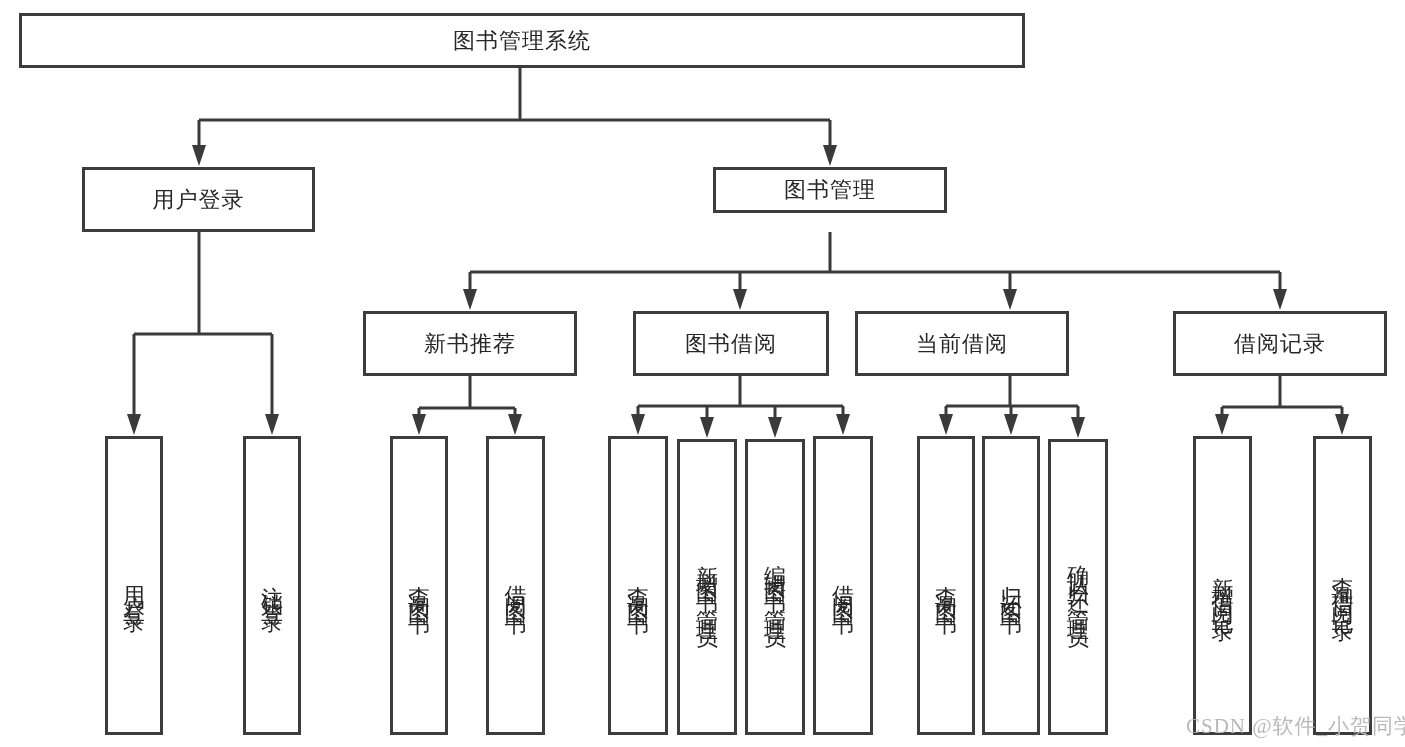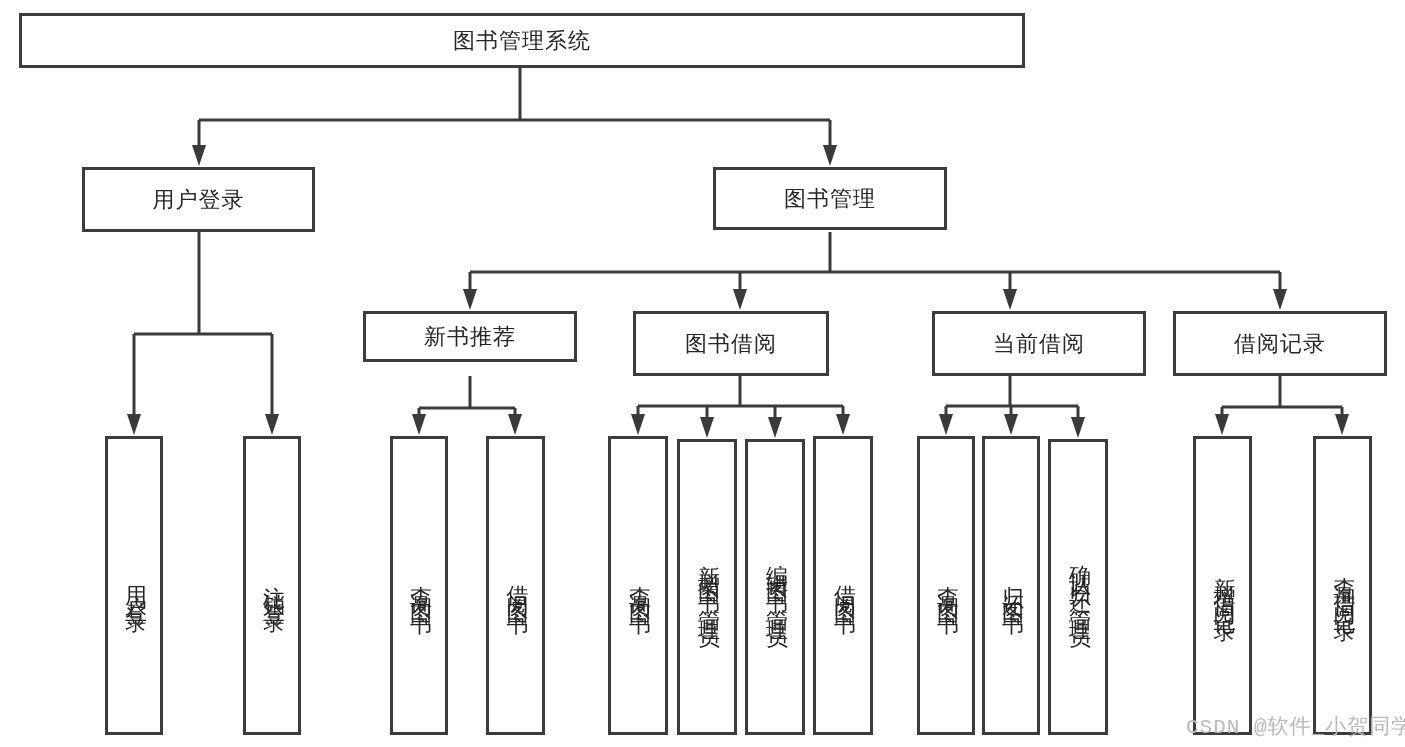--- a/index.html
+++ b/index.html
@@ -1,19 +1,19 @@
 <!DOCTYPE html>
 <html style="--line: #3a3a3a; --box-border: #3c3c3c; --text: #262626; --watermark: #b9b9b9; --background: #ffffff;"><head>
 <meta charset="utf-8">
 <style>
   html,body{margin:0;padding:0;background:#fff;}
   .stage{
     position:relative;width:1405px;height:747px;overflow:hidden;
     background:var(--background,#ffffff);
-    font-family:Liberation Mono, monospace;
+    font-family:Liberation Serif, serif;
   }
   .wires{position:absolute;left:0;top:0;}
   .edge{stroke:var(--line,#3a3a3a);stroke-width:3;fill:none;}
   .arrow{fill:var(--line,#3a3a3a);stroke:none;}
   .box{
     position:absolute;box-sizing:border-box;
     border:3px solid var(--box-border,#3c3c3c);
     background:#ffffff;color:var(--text,#262626);
     display:flex;align-items:center;justify-content:center;
     white-space:nowrap;
@@ -73,25 +73,25 @@
     <g>
       <path class="edge" d="M1280,376 V407 M1222,407 H1342 M1222,407 V425 M1342,407 V425"></path>
       <polygon class="arrow" points="1215,414 1229,414 1222,435"></polygon>
       <polygon class="arrow" points="1335,414 1349,414 1342,435"></polygon>
     </g>
   </svg>
 
   <div class="box hbox" style="left:19px;top:13px;width:1006px;height:55px">图书管理系统</div>
 
   <div class="box hbox" style="left:82px;top:167px;width:233px;height:65px">用户登录</div>
-  <div class="box hbox" style="left:713px;top:167px;width:234px;height:63px">图书管理</div>
+  <div class="box hbox" style="left:713px;top:167px;width:234px;height:46px">图书管理</div>
 
-  <div class="box hbox" style="left:363px;top:311px;width:214px;height:51px">新书推荐</div>
+  <div class="box hbox" style="left:363px;top:311px;width:214px;height:65px">新书推荐</div>
   <div class="box hbox" style="left:633px;top:311px;width:196px;height:65px">图书借阅</div>
-  <div class="box hbox" style="left:932px;top:311px;width:214px;height:65px">当前借阅</div>
+  <div class="box hbox" style="left:855px;top:311px;width:214px;height:65px">当前借阅</div>
   <div class="box hbox" style="left:1173px;top:311px;width:214px;height:65px">借阅记录</div>
 
   <div class="box vbox" style="left:105px;top:436px;width:58px;height:299px">用户登录</div>
   <div class="box vbox" style="left:243px;top:436px;width:58px;height:299px">注销登录</div>
 
   <div class="box vbox" style="left:390px;top:436px;width:58px;height:299px">查询图书</div>
   <div class="box vbox" style="left:486px;top:436px;width:59px;height:299px">借阅图书</div>
 
   <div class="box vbox" style="left:608px;top:436px;width:60px;height:299px">查询图书</div>
   <div class="box vbox" style="left:677px;top:439px;width:60px;height:296px">新增图书（管理员）</div>

